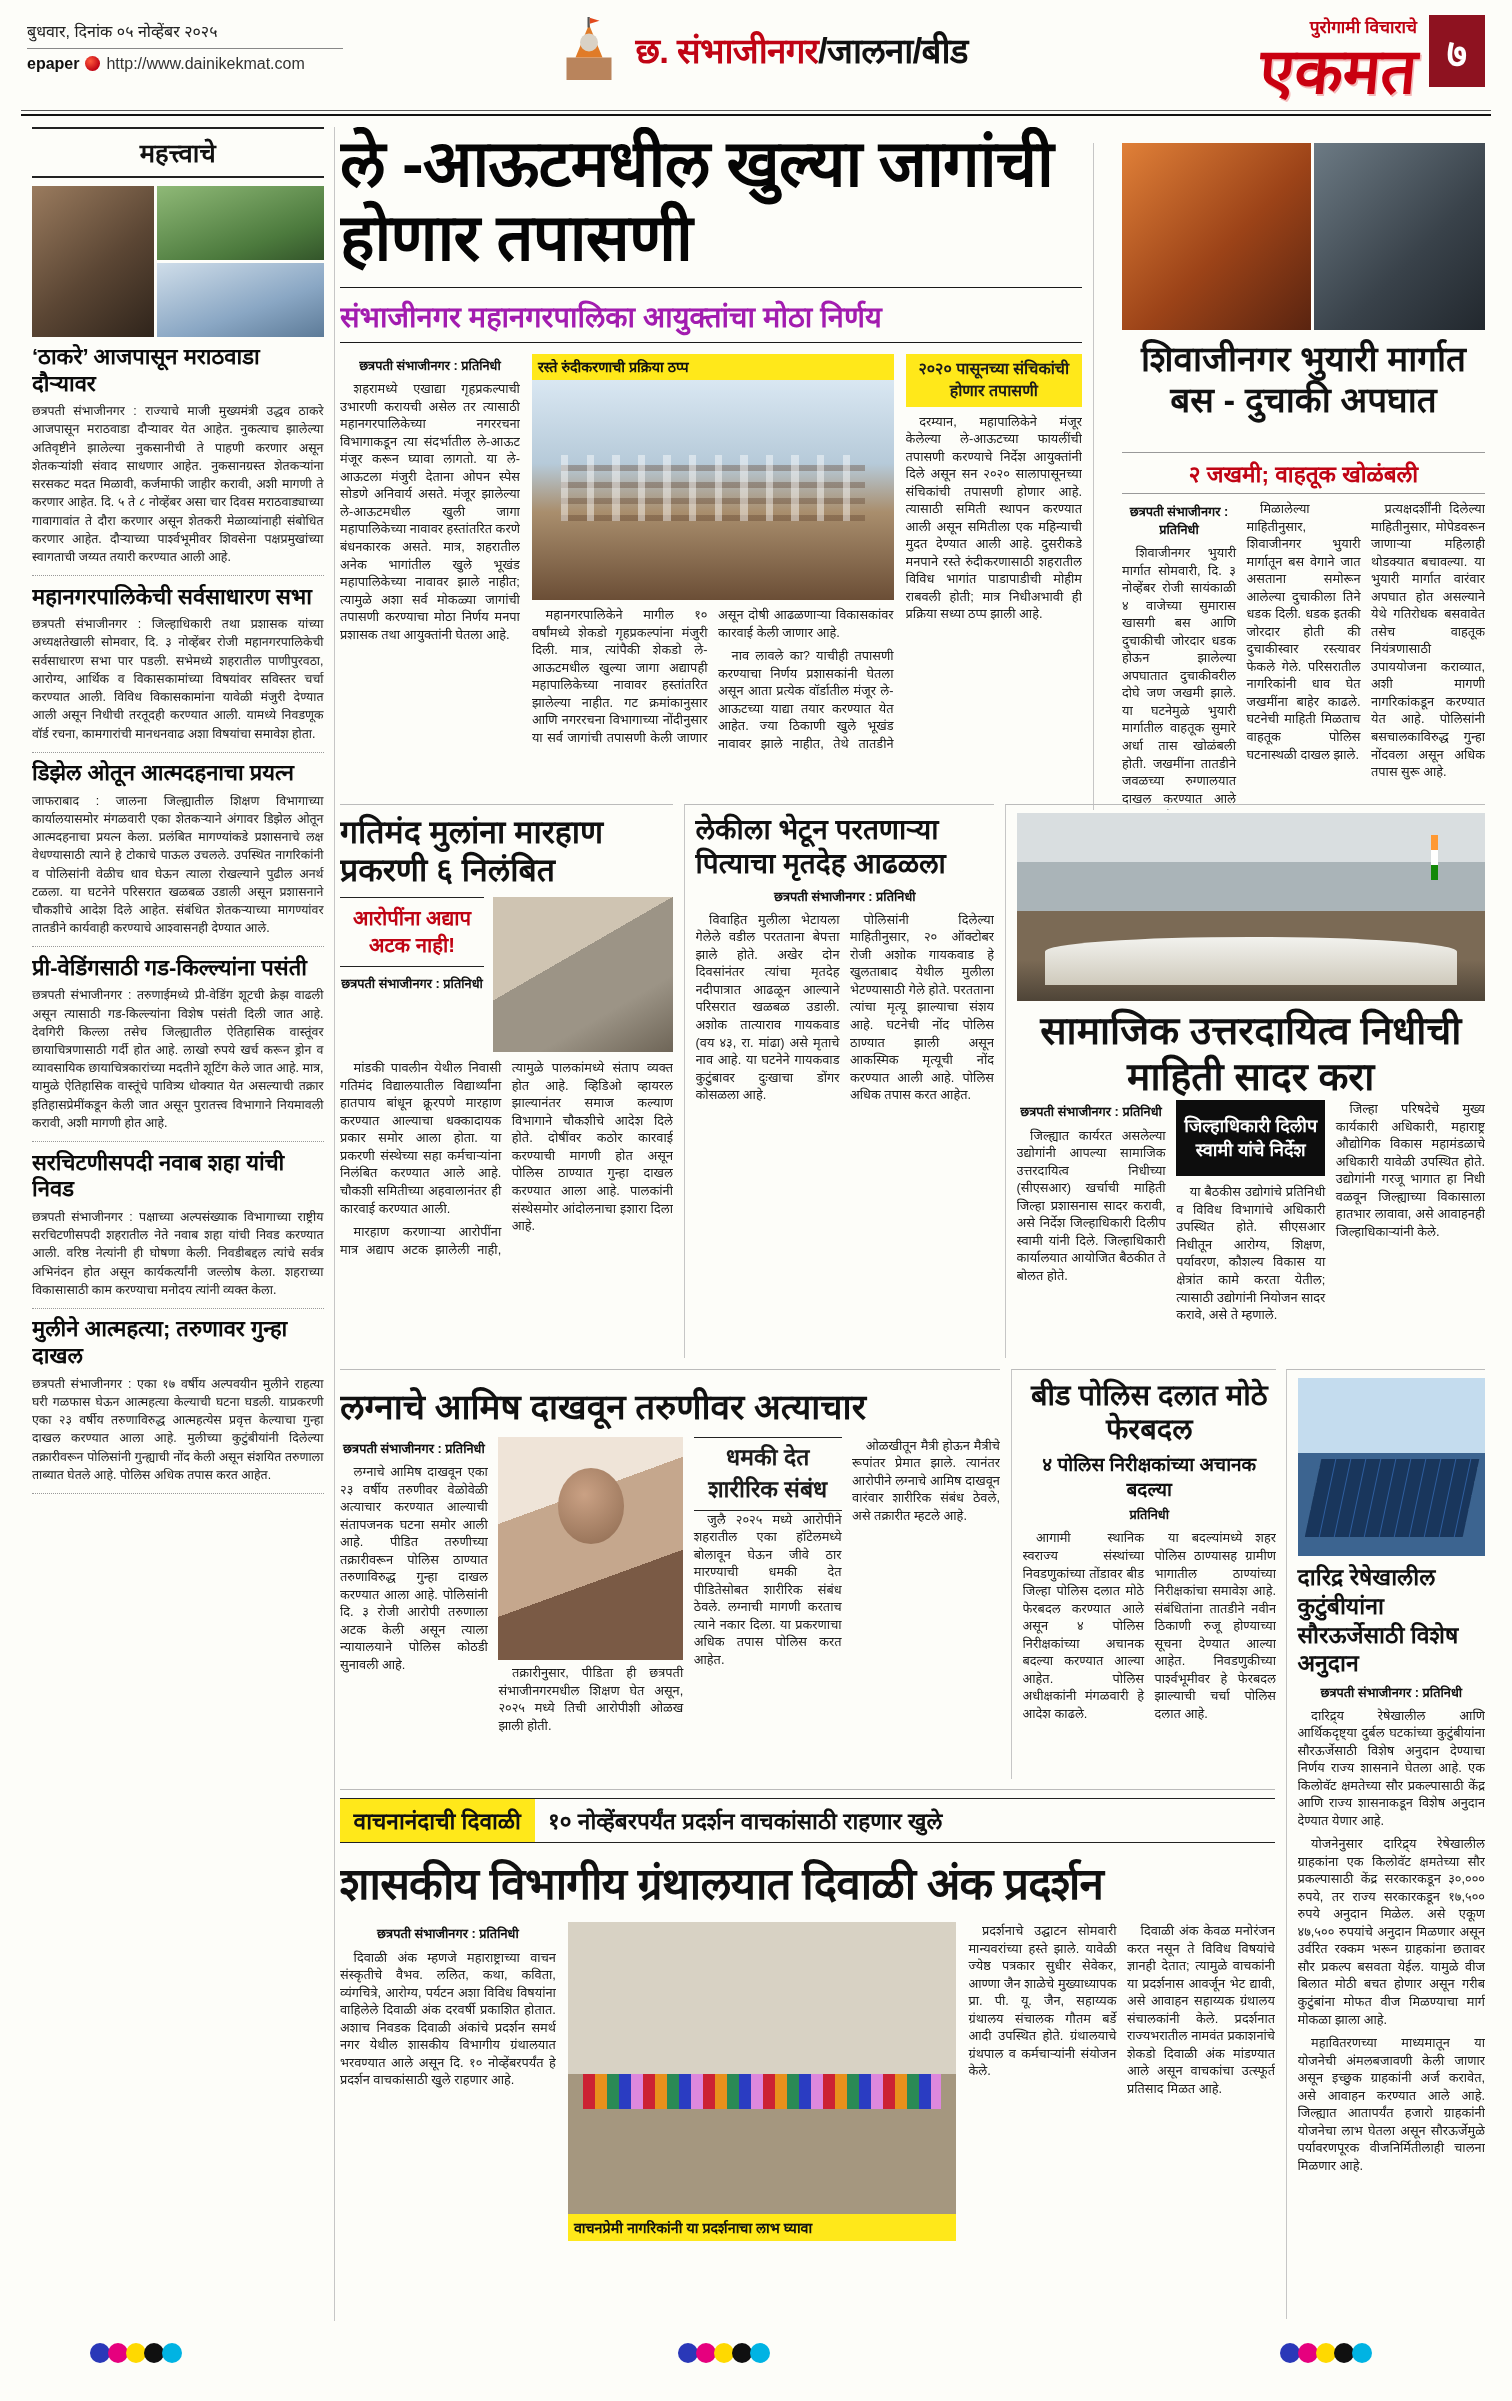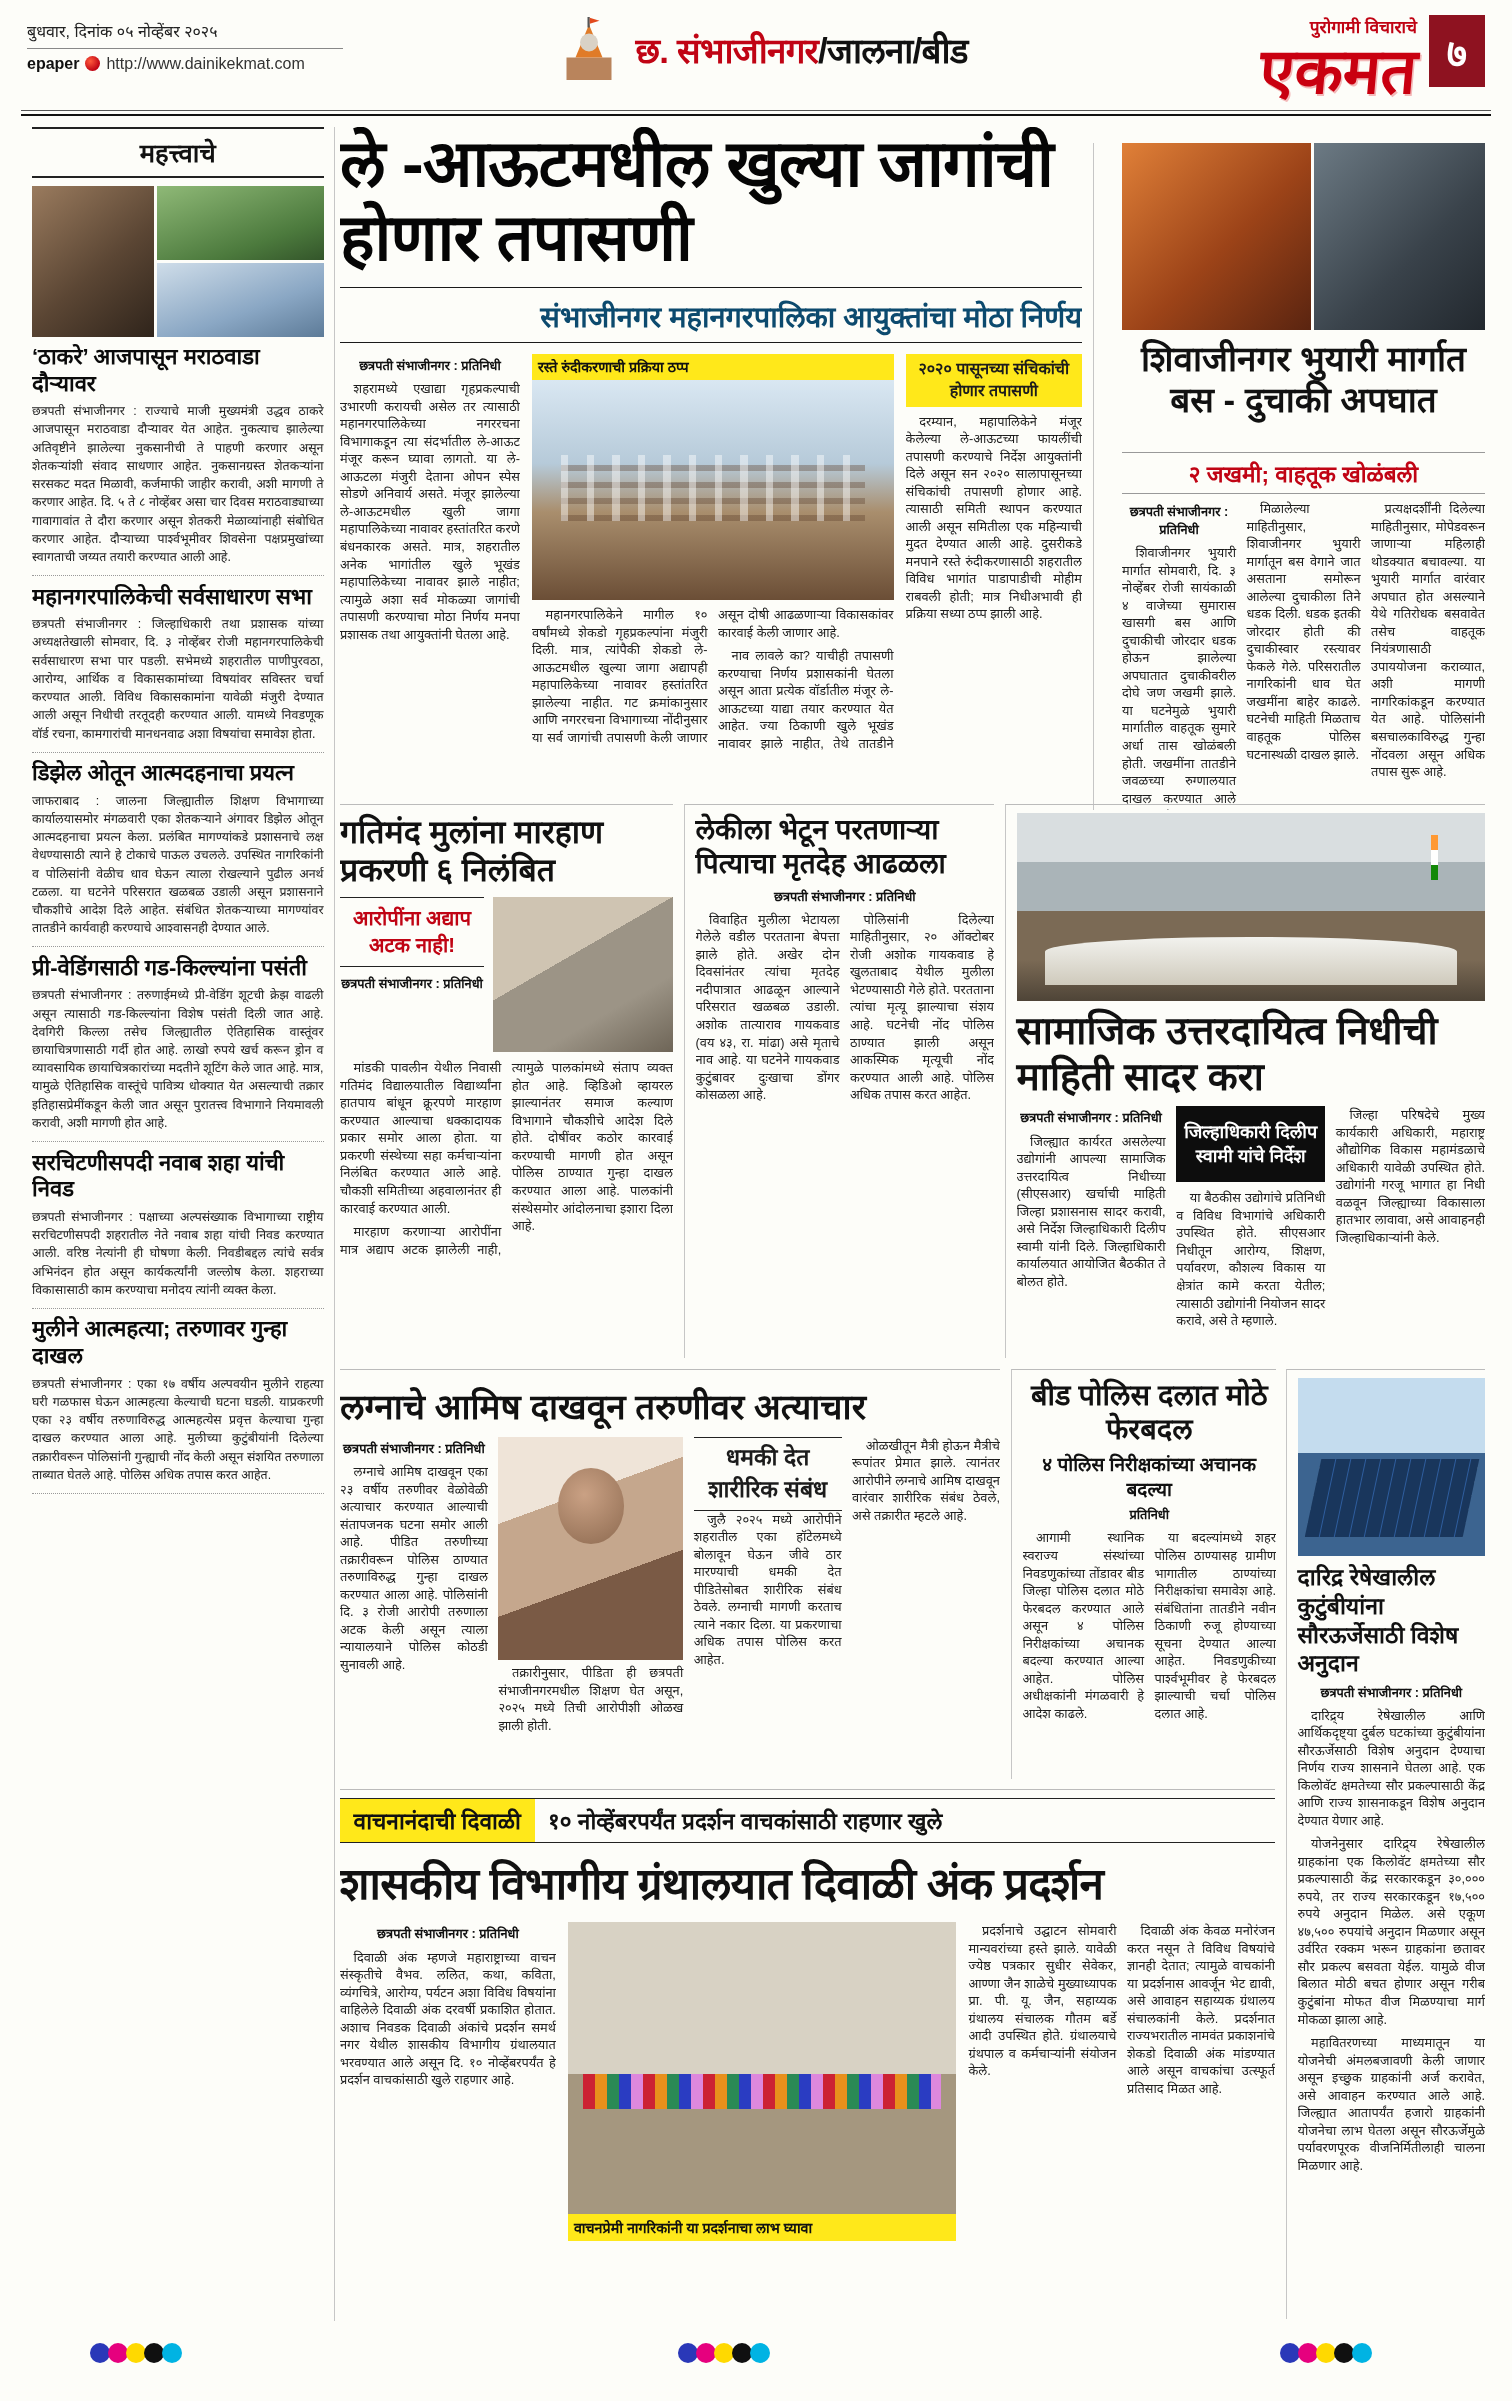--- a/index.html
+++ b/index.html
@@ -43,21 +43,21 @@
   .collage .c-r div { flex:1; }
   .c-r .r1 { background:linear-gradient(160deg,#8fb977,#4c7a3d 70%,#33552a); }
   .c-r .r2 { background:linear-gradient(160deg,#cfdde9,#8aa7c4 60%,#5d7b98); }
   .l-art { border-bottom:0.8px dotted #999; padding-bottom:9px; margin-bottom:7.5px; }
   .l-art h3 { font-size:22px; line-height:1.22; font-weight:bold; margin-bottom:4.5px; color:#0b0b0b; }
   .l-art p { font-size:12.4px; line-height:1.47; text-align:justify; color:#1c1c1c; }
 
   
   .lead { left:340px; top:127px; width:742px; height:667px; overflow:hidden; }
   .lead h2 { font-size:65px; line-height:1.14; font-weight:bold; color:#050505; letter-spacing:-0.8px; }
-  .lead-sub { border-top:1.5px solid #1a1a1a; border-bottom:1.5px solid #1a1a1a; color:#0c4a6e; font-weight:bold; font-size:29px; text-align:right; padding:7.5px 0; margin:12px 0 10.5px; }
+  .lead-sub { border-top:1.5px solid #1a1a1a; border-bottom:1.5px solid #1a1a1a; color:#a21caf; font-weight:bold; font-size:29px; text-align:left; padding:7.5px 0; margin:12px 0 10.5px; }
   .lead-cols { display:flex; gap:12px; height:443px; overflow:hidden; }
   .lead-cols .lc1 { flex:1.02; }
   .lead-cols .lc2 { flex:2.05; }
   .lead-cols .lc3 { flex:1; }
   .lead-ph { height:220px; background:linear-gradient(180deg,#d9e7f2 0%,#b6cad9 38%,#a98e6d 60%,#6b4e36 100%); }
   .lead-ph .win { position:absolute; left:8%; top:34%; width:84%; height:30%; background:repeating-linear-gradient(90deg,rgba(255,255,255,.45) 0 7.5px,transparent 7.5px 25.6px), repeating-linear-gradient(0deg,rgba(90,60,40,.35) 0 6px,transparent 6px 16.6px); }
   .lead-2col { column-count:2; column-gap:10.5px; margin-top:6px; height:160px; overflow:hidden; }
 
   
   .accident { left:1093px; top:143px; width:392px; height:667px; border-left:0.8px solid #c6c6c6; padding-left:28px; overflow:hidden; }
@@ -80,21 +80,21 @@
   .gt-body { column-count:2; column-gap:10.5px; height:295px; overflow:hidden; }
 
   .father { left:684px; top:804px; width:310px; height:554px; border-left:0.8px solid #c6c6c6; padding:7.5px 0 0 10.5px; overflow:hidden; }
   .father h2 { font-size:28px; line-height:1.22; font-weight:bold; margin-bottom:6px; }
   .fa-body { column-count:2; column-gap:10.5px; height:422px; overflow:hidden; }
 
   .csr { left:1005px; top:804px; width:480px; height:554px; border-left:0.8px solid #c6c6c6; padding:7.5px 0 0 10.5px; overflow:hidden; }
   .csr-ph { height:188px; background:linear-gradient(180deg,#d9dee0 0 26%,#aab4b8 26% 52%,#7b6a55 52% 78%,#4e4437); margin-bottom:7.5px; }
   .csr-ph .table { position:absolute; left:6%; bottom:8%; width:88%; height:26%; background:linear-gradient(180deg,#f2f2ee,#cfcabc); border-radius:50% 50% 0 0/30% 30% 0 0; }
   .csr-ph .flag { position:absolute; right:10%; top:12%; width:7.5px; height:45px; background:linear-gradient(180deg,#ff9933 33%,#fff 33% 66%,#138808 66%); }
-  .csr h2 { font-size:39px; line-height:1.18; font-weight:bold; margin-bottom:6px; }
+  .csr h2 { font-size:39px; line-height:1.18; font-weight:bold; margin-bottom:0;text-align:center; }
   .csr-cols { display:flex; gap:10.5px; height:261px; overflow:hidden; }
   .csr-cols > div { flex:1; }
   .black-box { background:#0d0d0d; color:#fff; font-weight:bold; font-size:18px; line-height:1.35; text-align:center; padding:13.6px 6px; margin-bottom:7.5px; }
 
   
   .assault { left:340px; top:1369px; width:660px; height:410px; border-top:0.8px solid #bbb; padding-top:12px; overflow:hidden; }
   .assault h2 { font-size:35px; font-weight:bold; margin-bottom:7.5px; }
   .as-cols { display:flex; gap:10.5px; height:340px; overflow:hidden; }
   .as-cols .a1,.as-cols .a3,.as-cols .a4 { flex:1; }
   .as-cols .a2 { flex:1.25; }

